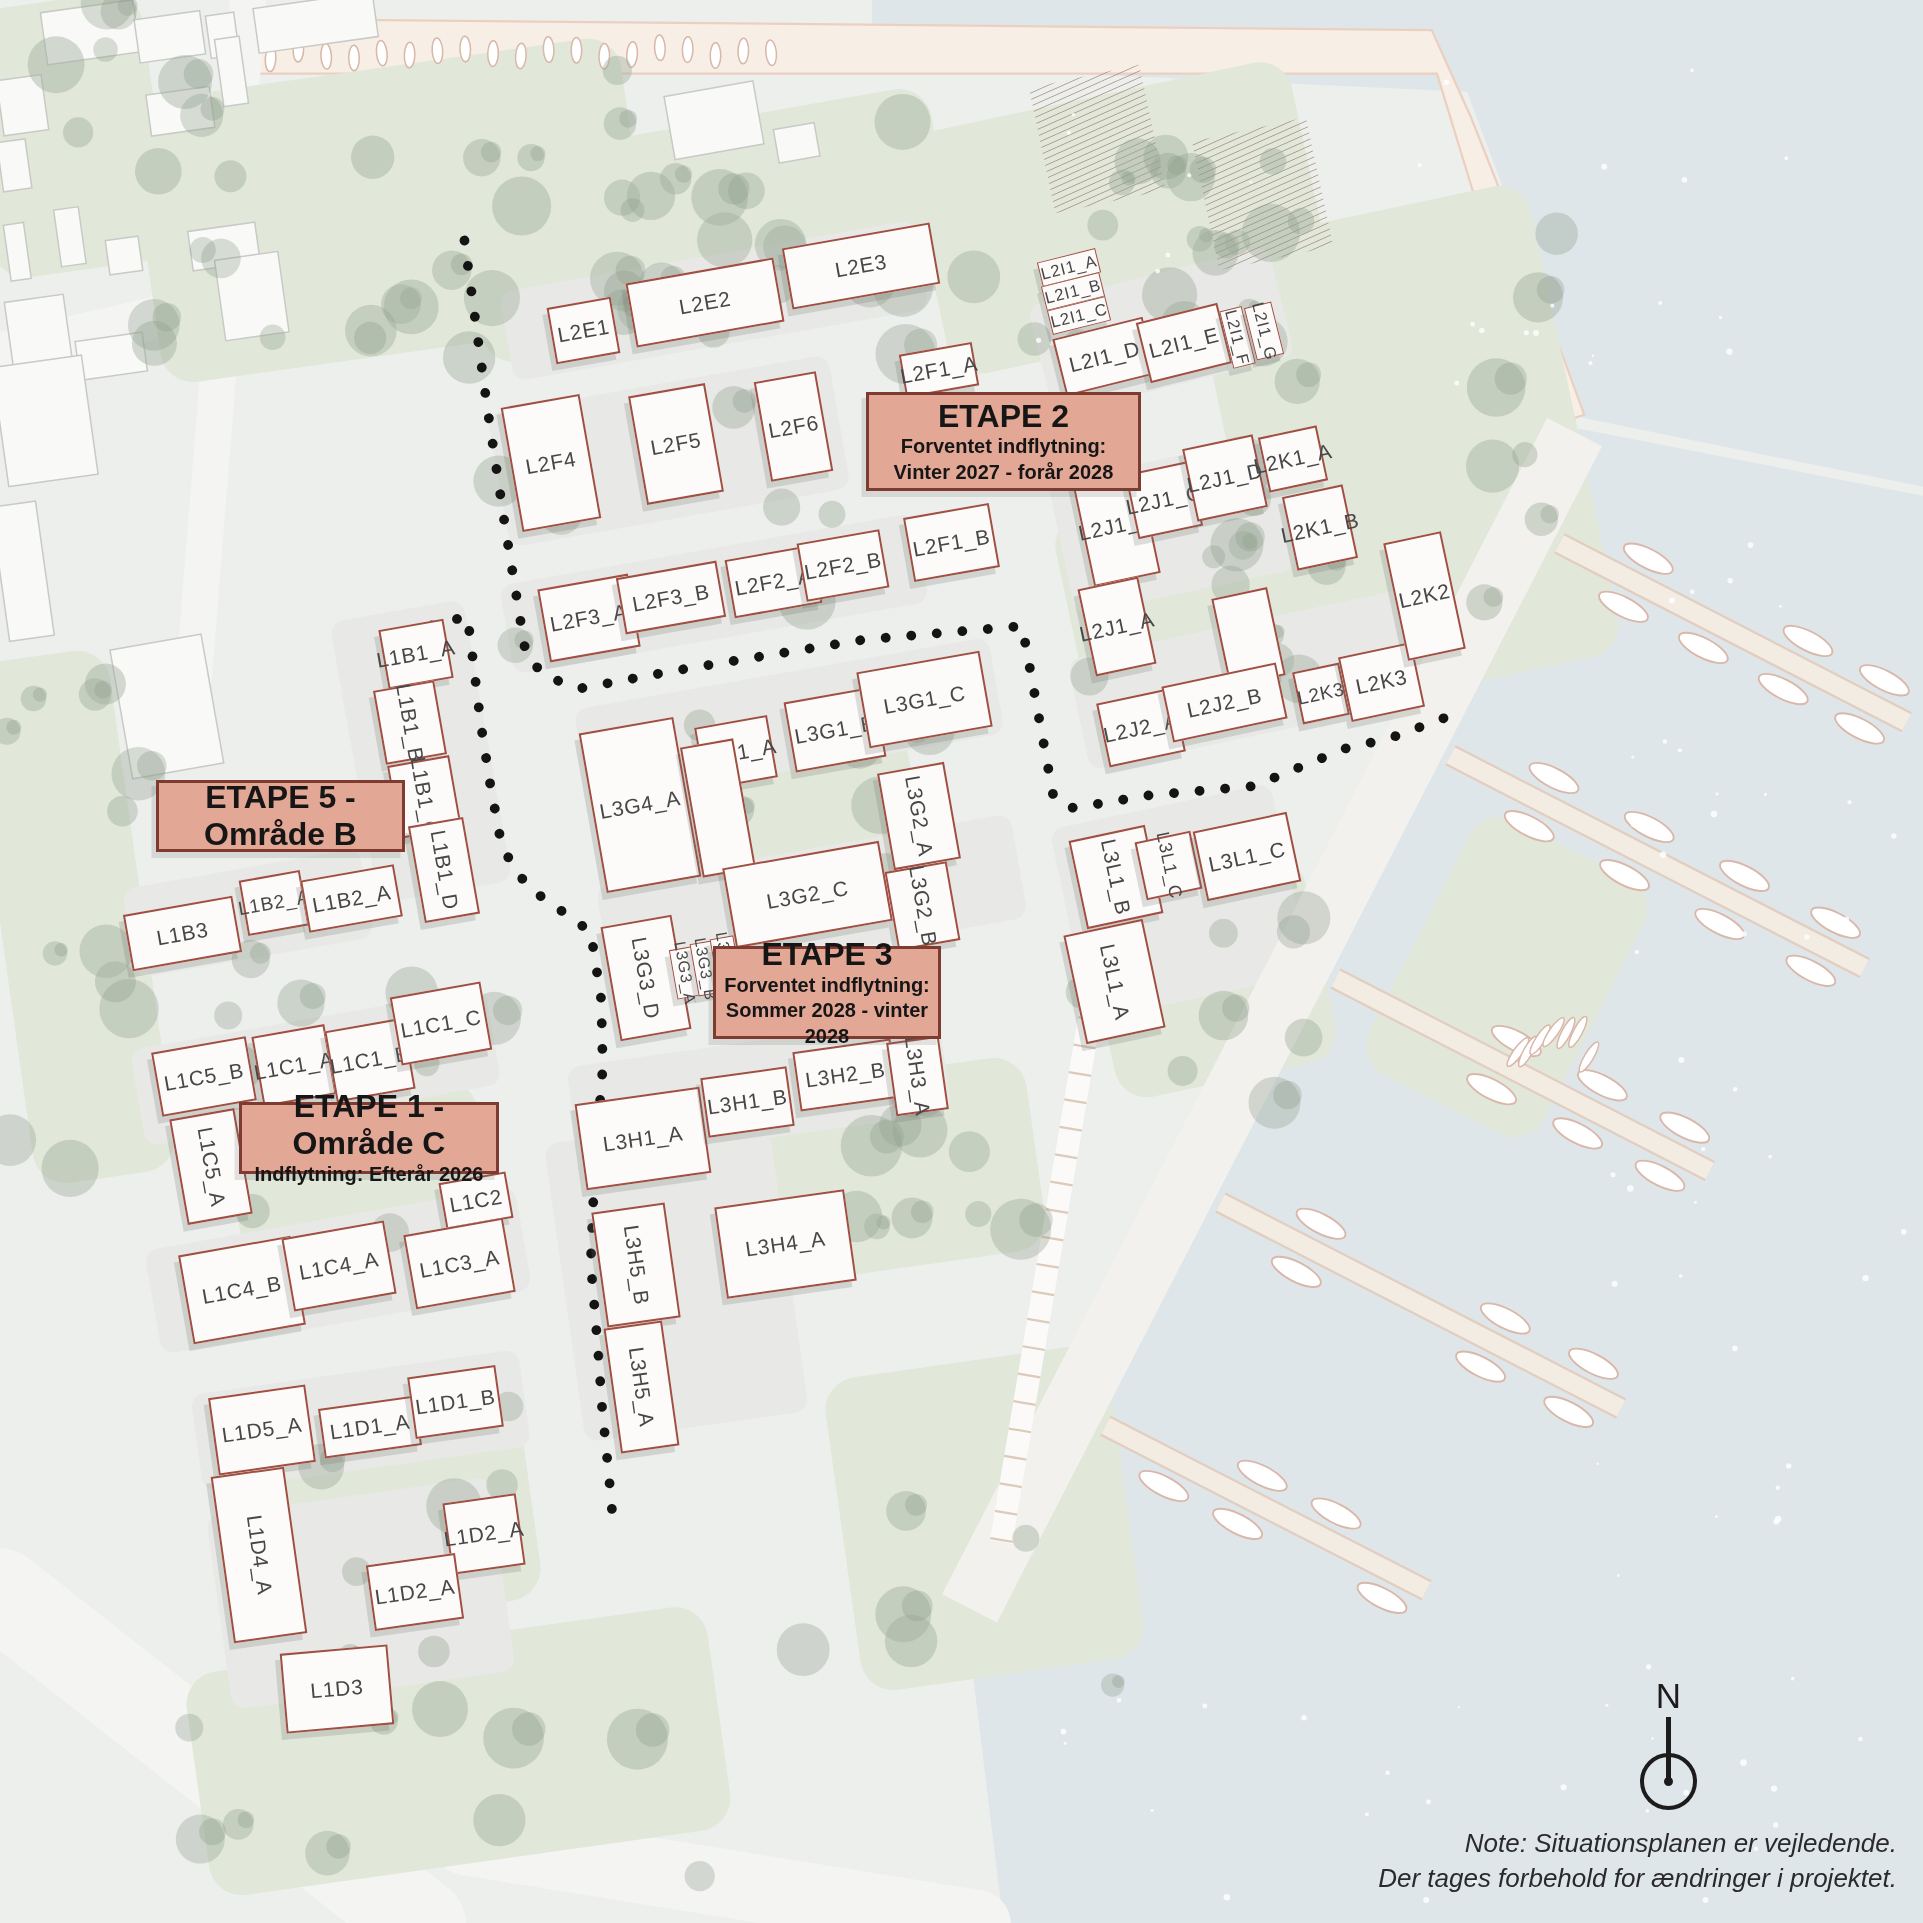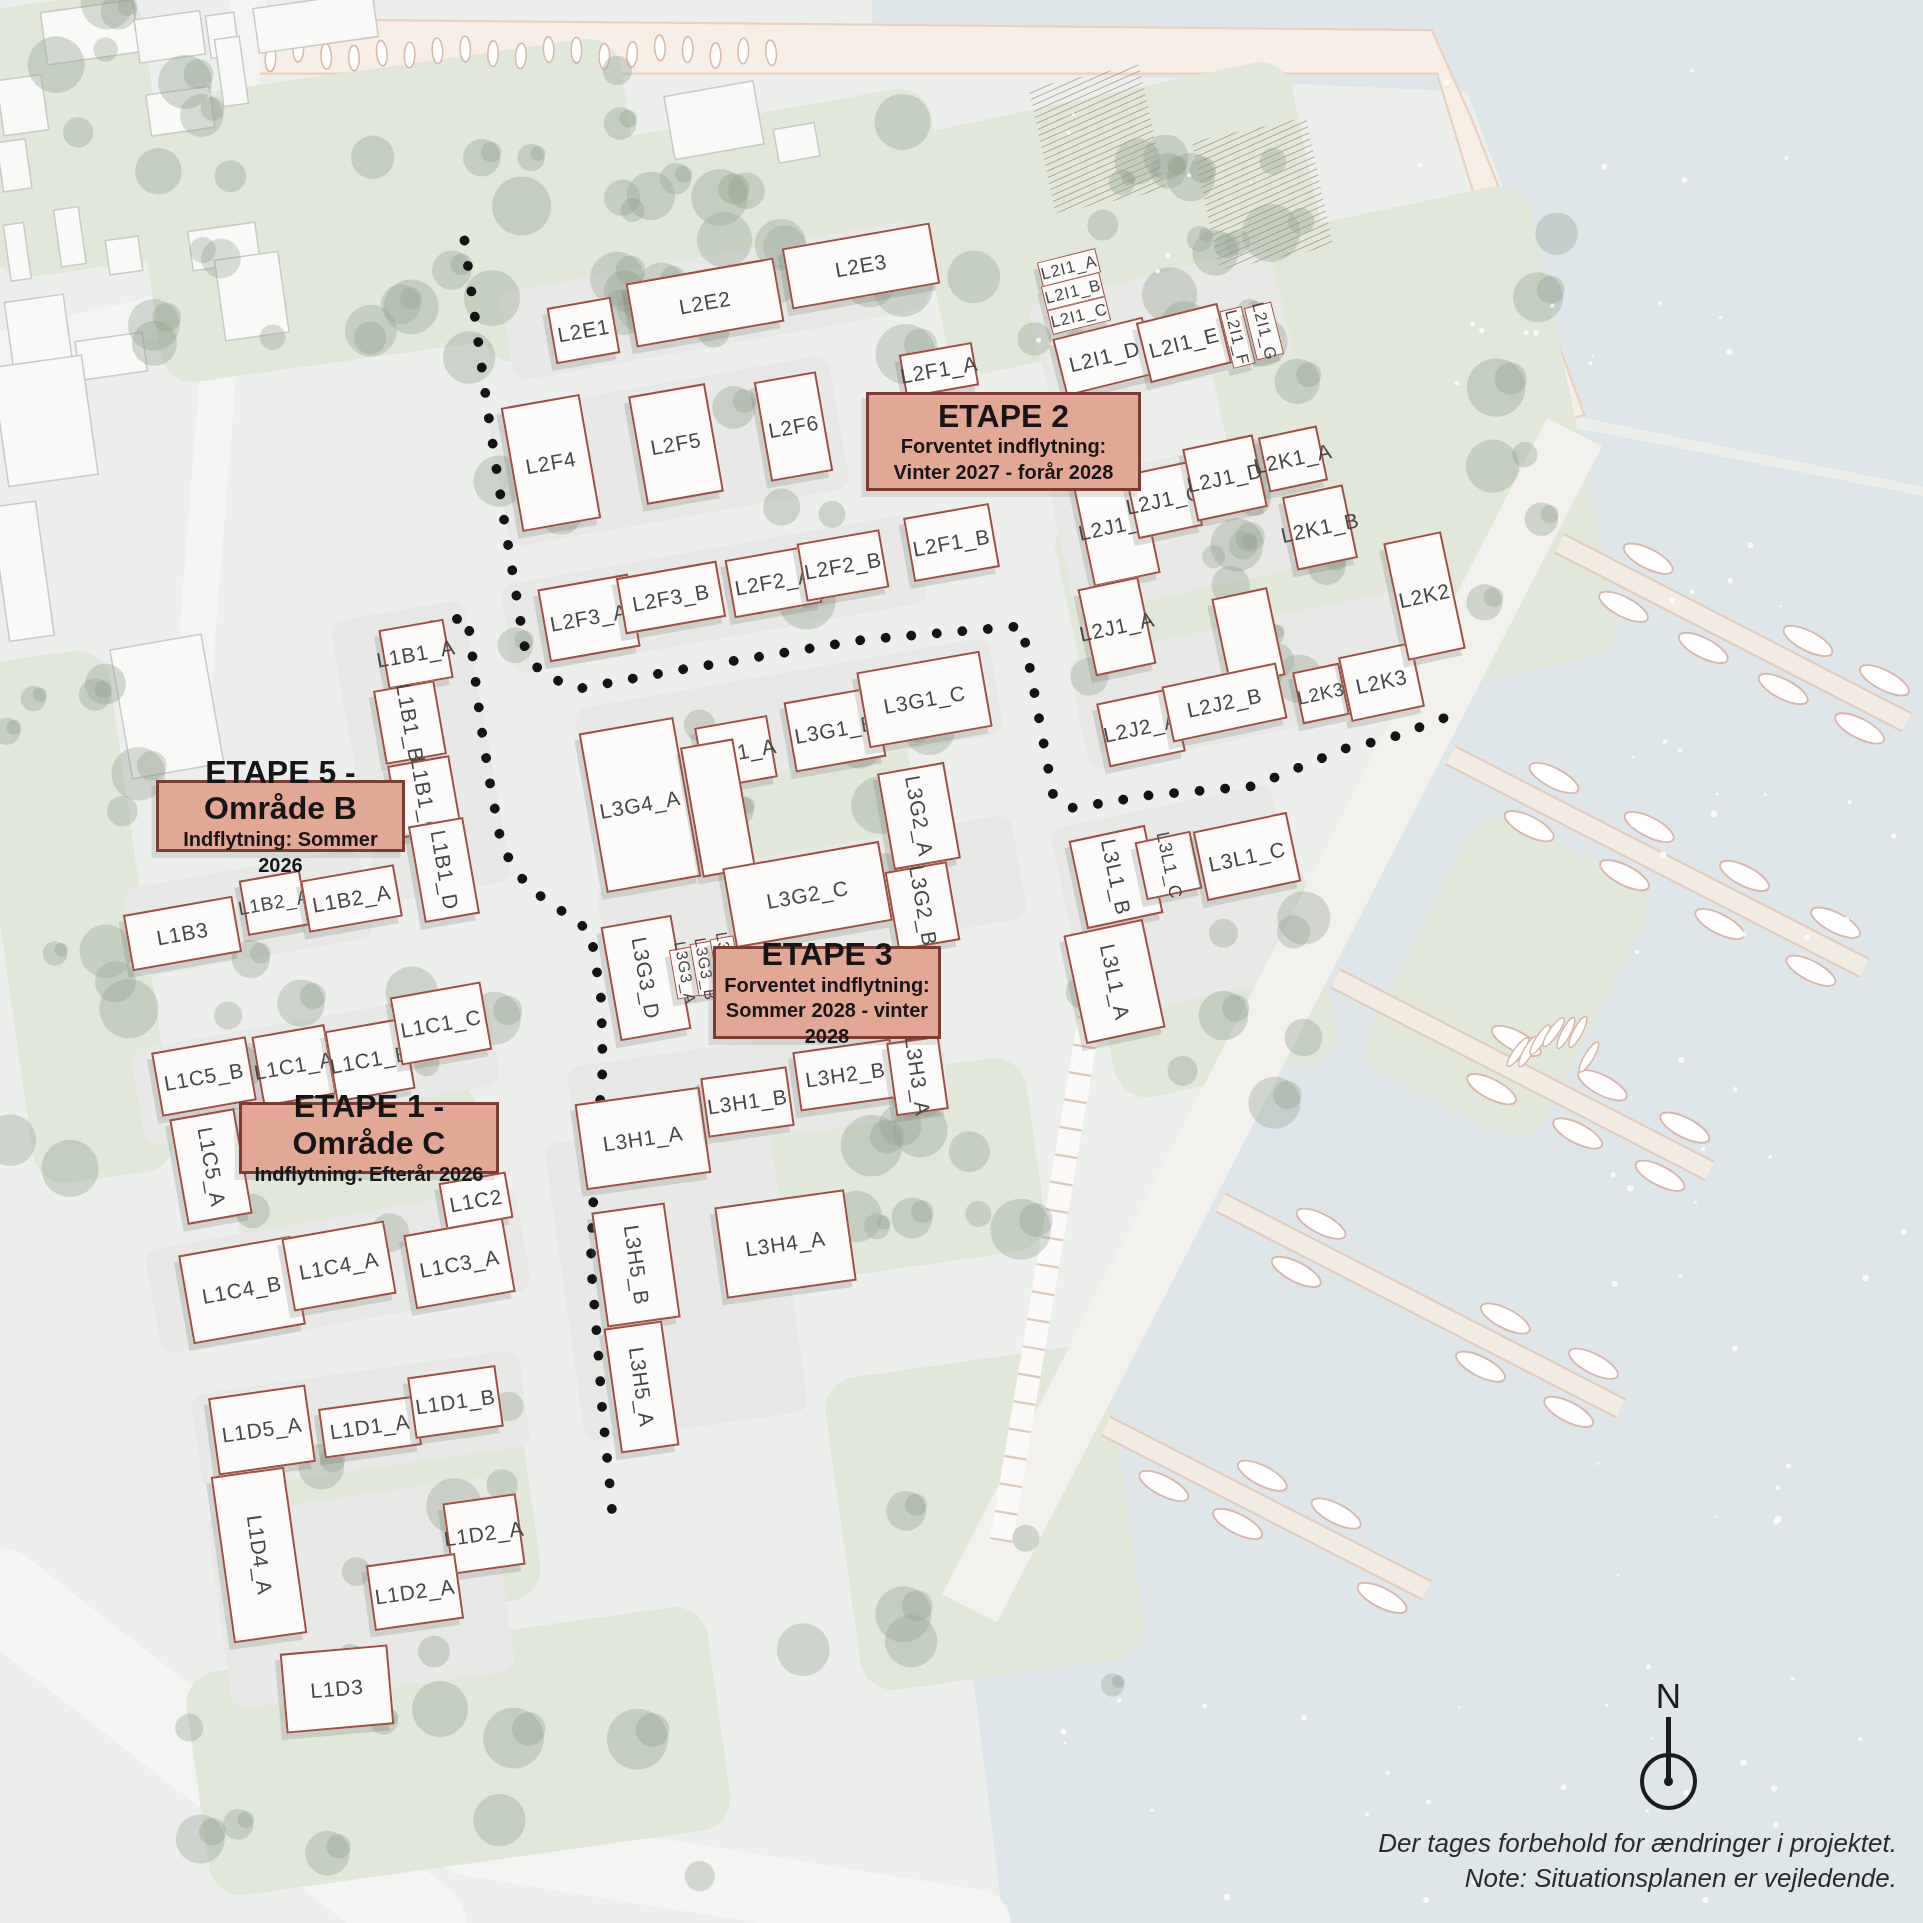--- a/index.html
+++ b/index.html
@@ -745,21 +745,20 @@
       <span>L1D2_A</span>
     </div>
     <div class="bld" style="left: 370px; top: 1559px; width: 90px; height: 66px; transform: rotate(-8deg); border-width: 2.3px;">
       <span>L1D2_A</span>
     </div>
     <div class="bld" style="left: 283px; top: 1649px; width: 108px; height: 80px; transform: rotate(-5deg); border-width: 2.3px;">
       <span>L1D3</span>
     </div>
     <div class="etape" style="left: 156px; top: 780px; width: 249px; height: 72px;">
       <div class="t">ETAPE 5 - Område B</div>
-      <div class="s">Indflytning: Sommer 2026</div>
     </div>
     <div class="etape" style="left: 239px; top: 1102px; width: 260px; height: 72px;">
       <div class="t">ETAPE 1 - Område C</div>
       <div class="s">Indflytning: Efterår 2026</div>
     </div>
     <div class="etape" style="left: 866px; top: 392px; width: 275px; height: 99px;">
       <div class="t">ETAPE 2</div>
       <div class="s">Forventet indflytning:</div>
       <div class="s">Vinter 2027 - forår 2028</div>
     </div>
@@ -768,17 +767,17 @@
       <div class="s">Forventet indflytning:</div>
       <div class="s">Sommer 2028 - vinter 2028</div>
     </div>
     <div id="north">
     <span class="n">N</span>
     <span class="stem"></span>
     <span class="circ"></span>
     <span class="dot"></span>
   </div>
     <div id="note">
+    <div>Note: Situationsplanen er vejledende.</div>
     <div>Der tages forbehold for ændringer i projektet.</div>
-    <div>Note: Situationsplanen er vejledende.</div>
   </div>
   </div>
 
 
 </body></html>

